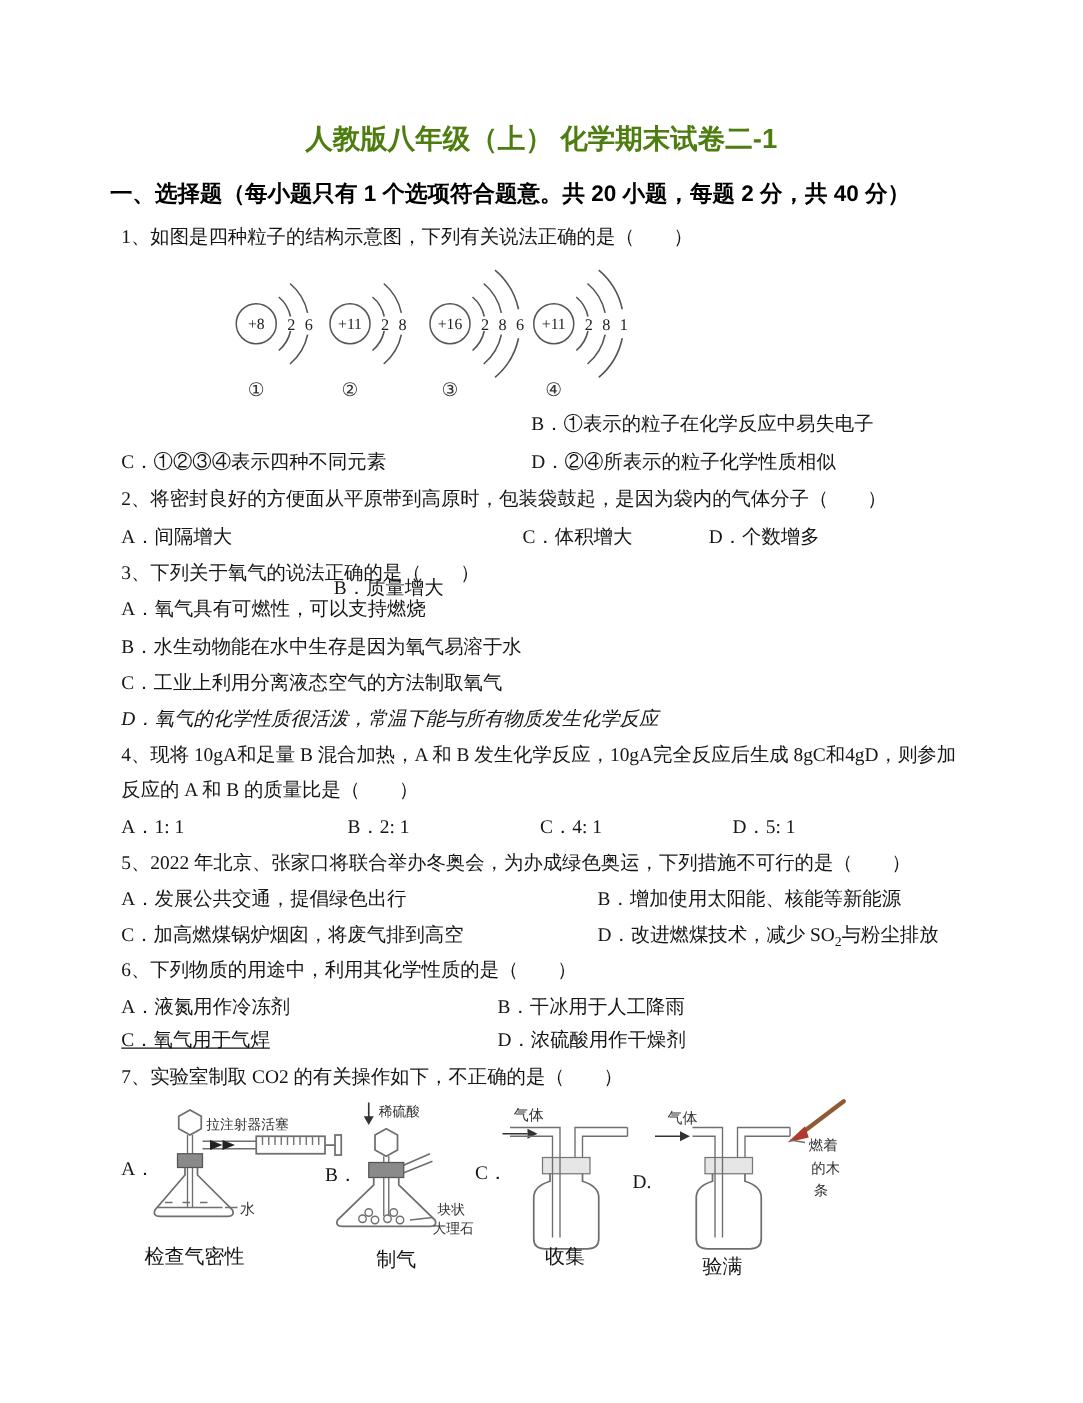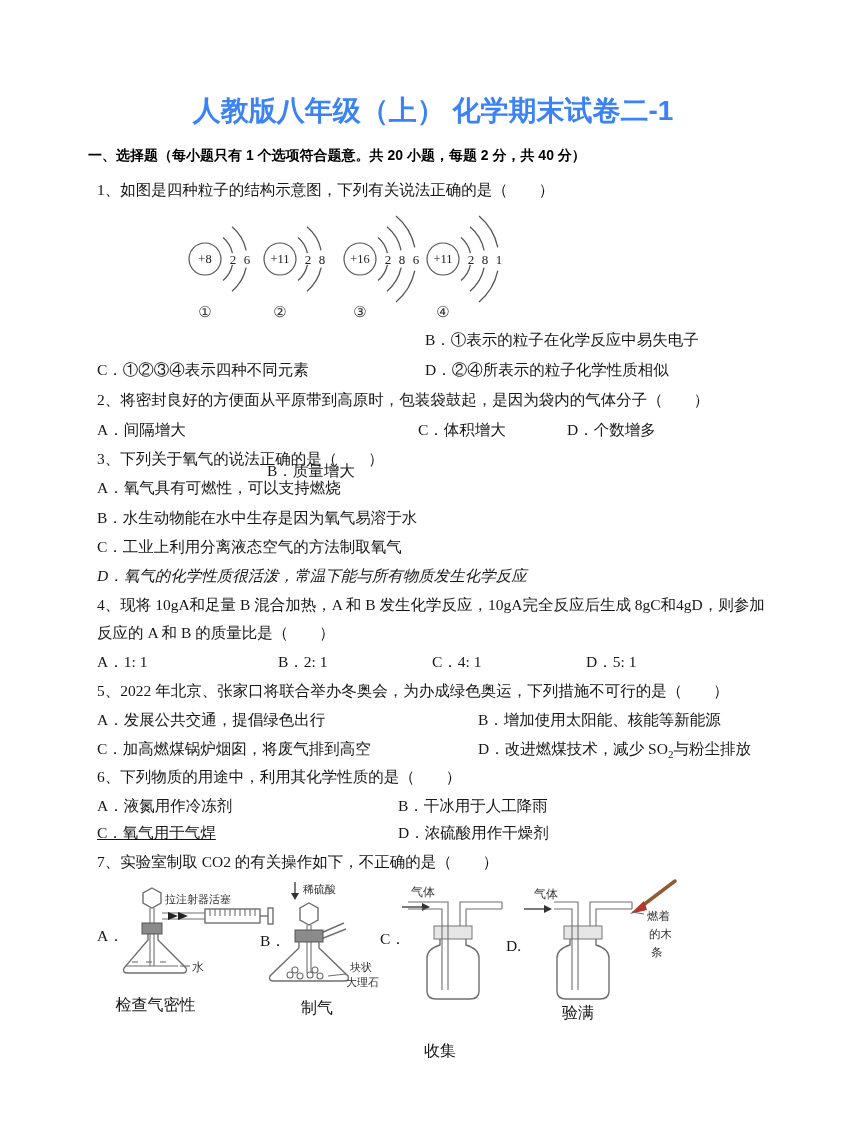--- a/index.html
+++ b/index.html
@@ -1,21 +1,21 @@
 <!DOCTYPE html>
 <html><head>
 <meta charset="utf-8">
 <style>
   html,body { margin:0; padding:0; background:#ffffff; }
   .page { position:relative; width:866px; height:1122px; background:#fff; overflow:hidden;
           font-family:"Liberation Serif","DejaVu Serif",serif; color:#161616; }
   .t { position:absolute; font-size:15.5px; line-height:21px; white-space:nowrap; }
   .hd { font-family:"Liberation Sans","DejaVu Sans",sans-serif; font-weight:bold; }
-  .title { left:0; right:0; text-align:center; font-size:28px; color:#3b82f6; }
-  .section { font-size:14px; color:#000; }
+  .title { left:0; right:0; text-align:center; font-size:22px; color:#4d7c0f; }
+  .section { font-size:18px; color:#000; }
   .cap { position:absolute; font-size:16px; text-align:center; white-space:nowrap; }
   .particle { position:absolute; }
   .plabel { position:absolute; top:90px; left:0; width:44px; text-align:center; font-size:15px; color:#333; }
   svg { display:block; }
   .glass { fill:none; stroke:#6f6f6f; stroke-width:1.4; }
   .thin  { fill:none; stroke:#6f6f6f; stroke-width:1.1; }
   .arc   { fill:none; stroke:#555; stroke-width:1.3; }
   .nuc   { fill:none; stroke:#555; stroke-width:1.2; }
   .dtext { font-family:"Liberation Serif","DejaVu Serif",serif; fill:#333; }
   .ptext { font-family:"Liberation Serif","DejaVu Serif",serif; fill:#222; }
@@ -198,21 +198,21 @@
       <rect x="36" y="48" width="38" height="13" fill="#e6e6e6" stroke="#777"></rect>
       <path class="thin" d="M10,24 L50,24 L50,48"></path>
       <path class="thin" d="M10,31 L44,31 L44,48"></path>
       <line class="thin" x1="44" y1="48" x2="44" y2="112"></line>
       <line class="thin" x1="50" y1="48" x2="50" y2="112"></line>
       <path class="thin" d="M62,48 L62,24 L104,24"></path>
       <path class="thin" d="M68,48 L68,31 L104,31"></path>
       <line class="thin" x1="104" y1="24" x2="104" y2="31"></line>
       <path class="glass" d="M42,61 L42,67 Q29,71 29,80 L29,113 Q29,121 38,121 L72,121 Q81,121 81,113 L81,80 Q81,71 68,67 L68,61"></path>
     </svg>
-    <div class="cap" style="left:410px; top:117px; width:60px;margin-top:46px;">收集</div>
+    <div class="cap" style="left:422px; top:117px; width:60px;">收集</div>
 
     <div class="t" style="left:506px; top:57px;">D.</div>
     <svg style="position:absolute; left:520px; top:0px;" width="200" height="130" viewBox="0 0 200 130">
       <text class="dtext" x="14" y="20" font-size="12">气体</text>
       <line stroke="#333" stroke-width="1.3" x1="4" y1="31" x2="24" y2="31"></line>
       <polygon fill="#333" points="24,27 32,31 24,35"></polygon>
       <rect x="44" y="48" width="38" height="13" fill="#e6e6e6" stroke="#777"></rect>
       <path class="thin" d="M34,24 L58,24 L58,48"></path>
       <path class="thin" d="M34,31 L52,31 L52,48"></path>
       <line class="thin" x1="52" y1="48" x2="52" y2="112"></line>

